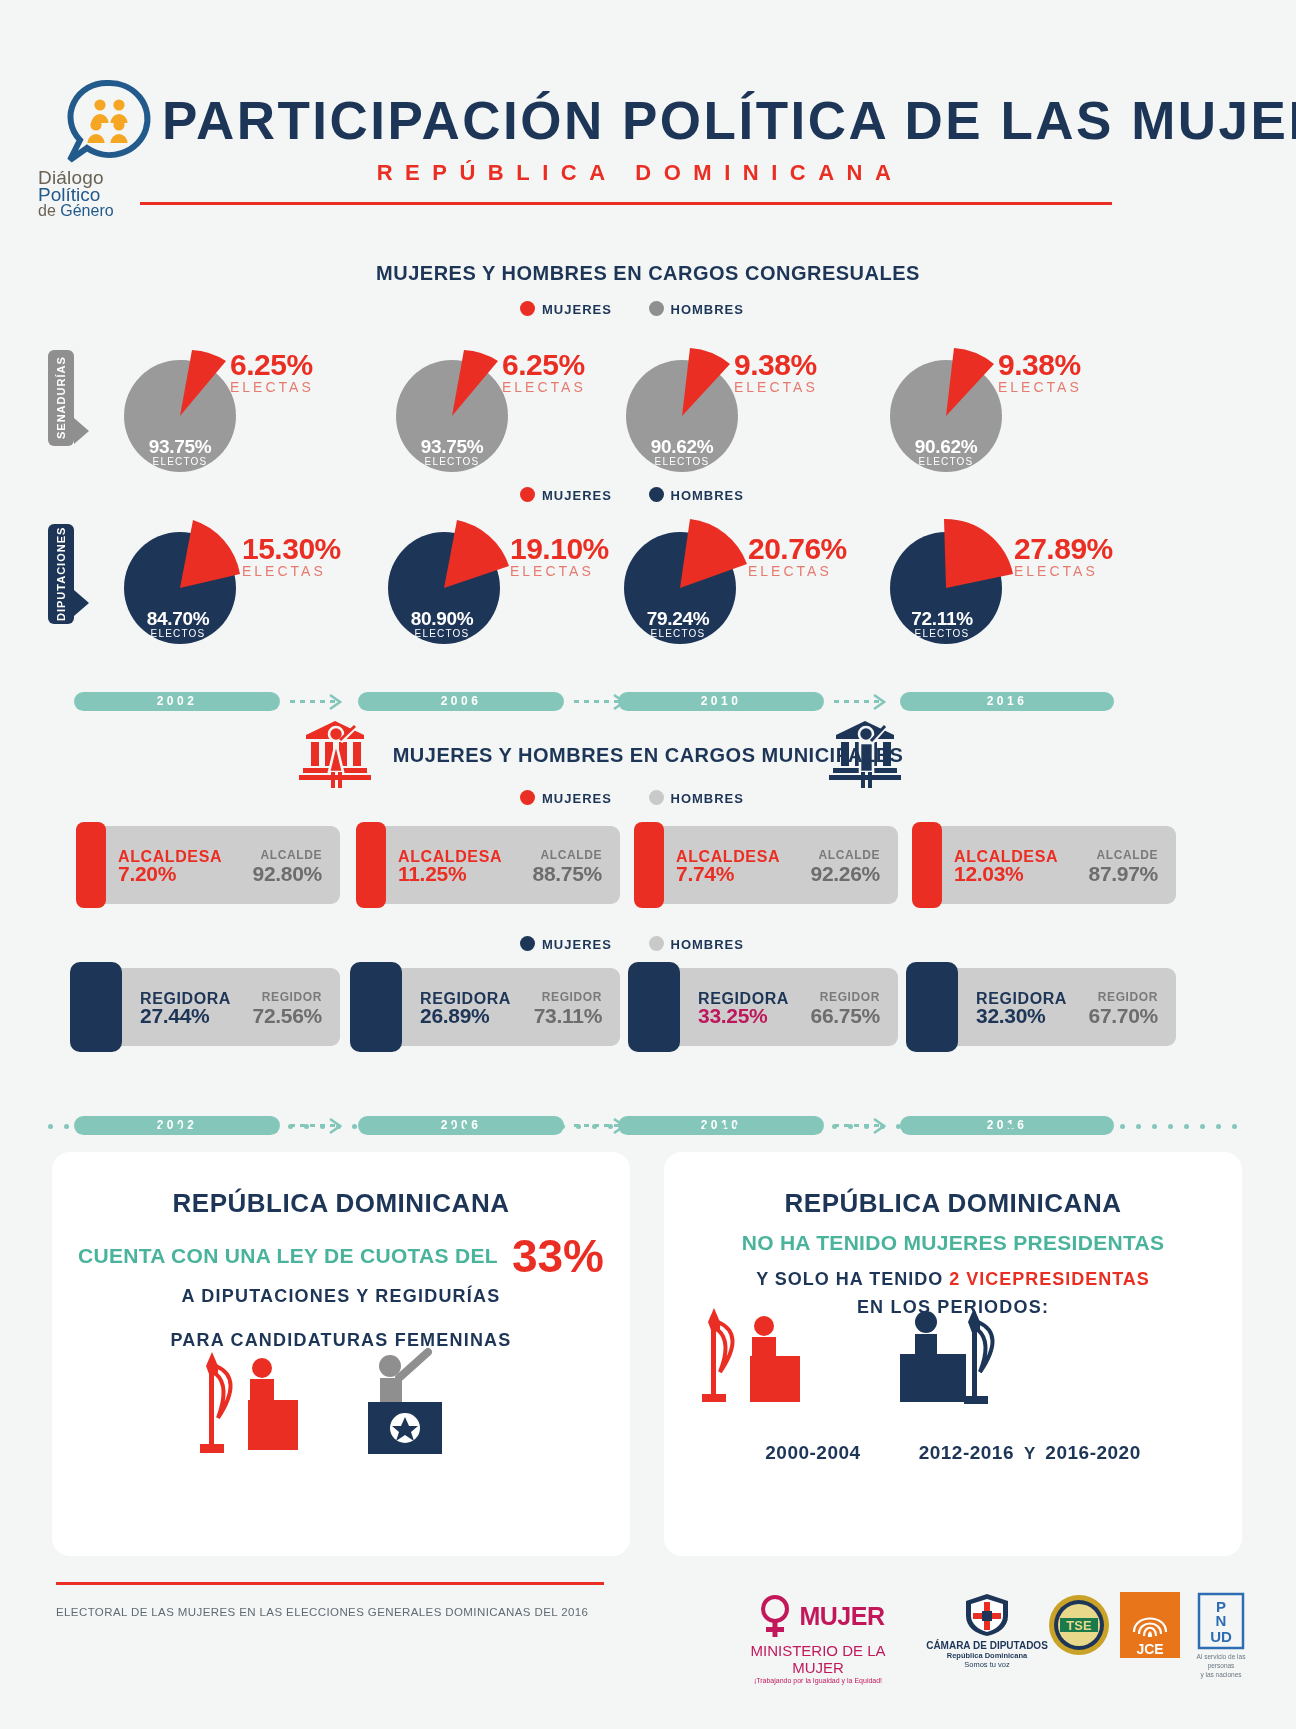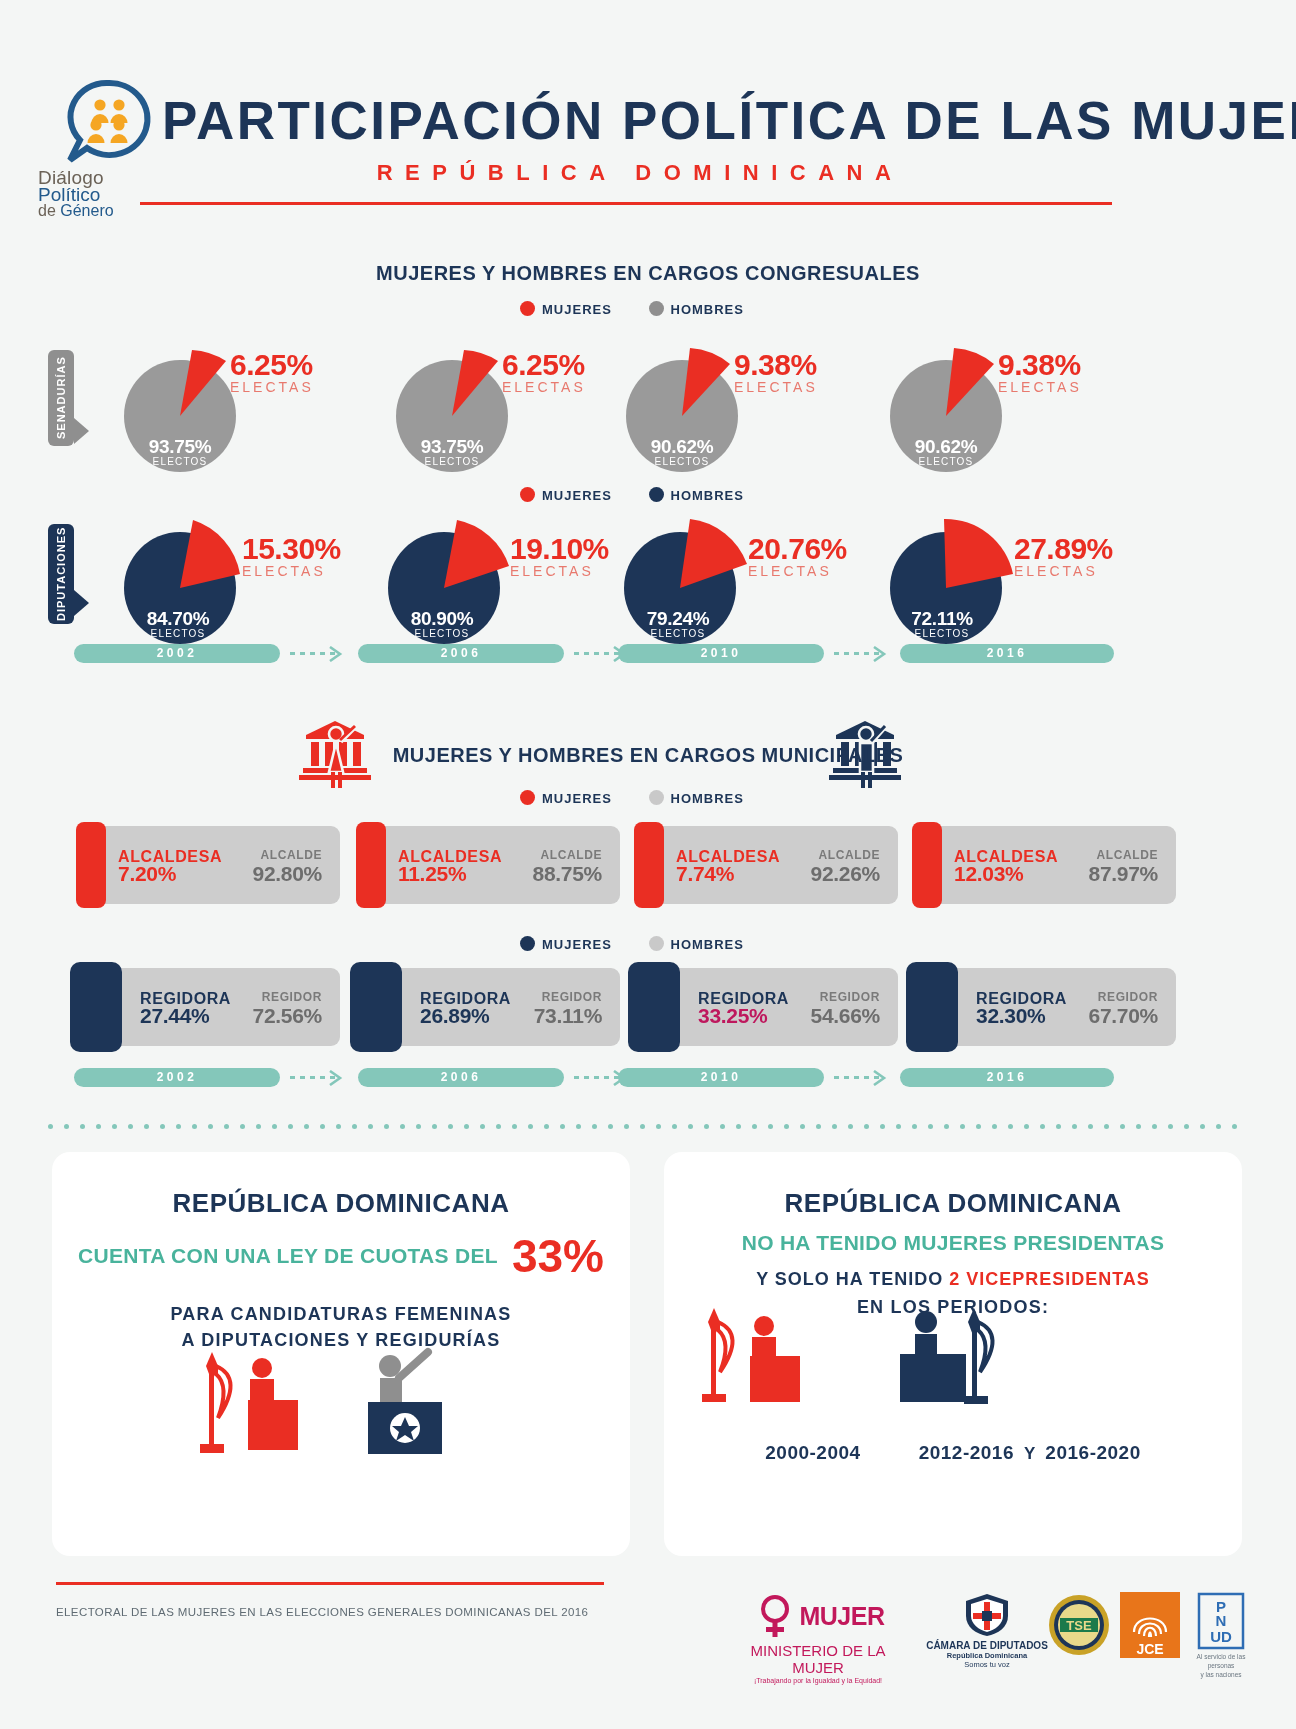--- a/index.html
+++ b/index.html
@@ -55,21 +55,21 @@
 
   .pie-cell { position:absolute; width:300px; }
   .pie-inner-label { position:absolute; width:112px; text-align:center; color:#fff; }
   .pie-inner-label .v { font-size:19px; font-weight:bold; letter-spacing:-.3px; }
   .pie-inner-label .t { font-size:10px; letter-spacing:1.2px; margin-top:-2px;}
   .pie-out { position:absolute; }
   .pie-out .v { font-size:30px; font-weight:bold; color:#ea2e23; letter-spacing:-.5px; }
   .pie-out .t { font-size:14px; color:#e8796e; letter-spacing:3px; margin-top:-3px;}
 
   
-  .timeline { position:absolute; left:0; width:1296px; height:22px; }
+  .timeline { position:absolute; left:0; width:1296px; height:22px;margin-top:48px; }
   .tl-pill {
     position:absolute; height:19px; background:#84c7ba; border-radius:10px;
     color:#fff; font-size:12px; letter-spacing:3.5px; font-weight:bold;
     text-align:center; line-height:19px;
   }
   .tl-dots { position:absolute; height:19px; display:flex; align-items:center; }
   .tl-dots i { display:block; width:5px; height:3px; background:#84c7ba; margin-right:5px; }
 
   
   .bar-cell { position:absolute; width:272px; height:78px; }
@@ -410,21 +410,21 @@
     <div class="bar-v1" style="left:72px;color:#1d3557;">26.89%</div>
     <div class="bar-t2">REGIDOR</div>
     <div class="bar-v2">73.11%</div>
   </div>
   <div class="bar-cell" style="left:626px;">
     <div class="bar-bg" style="left:44px;width:228px;"></div>
     <div class="bar-cap wide" style="background:#1d3557;"></div>
     <div class="bar-t1" style="left:72px;color:#1d3557;">REGIDORA</div>
     <div class="bar-v1" style="left:72px;color:#be185d;">33.25%</div>
     <div class="bar-t2">REGIDOR</div>
-    <div class="bar-v2">54.66%</div>
+    <div class="bar-v2">66.75%</div>
   </div>
   <div class="bar-cell" style="left:904px;">
     <div class="bar-bg" style="left:44px;width:228px;"></div>
     <div class="bar-cap wide" style="background:#1d3557;"></div>
     <div class="bar-t1" style="left:72px;color:#1d3557;">REGIDORA</div>
     <div class="bar-v1" style="left:72px;color:#1d3557;">32.30%</div>
     <div class="bar-t2">REGIDOR</div>
     <div class="bar-v2">67.70%</div>
   </div>
 </div>
@@ -543,22 +543,22 @@
     <i></i>
     <i></i>
 </div>
 
 <div class="card" style="left:52px; top:1152px; width:578px; height:404px;">
   <div class="card-l1" style="margin-top:36px;">REPÚBLICA DOMINICANA</div>
   <div style="display:flex;align-items:center;justify-content:center;margin-top:10px;">
     <span class="card-l2">CUENTA CON UNA LEY DE CUOTAS DEL</span>
     <span class="big33" style="margin-left:14px;">33%</span>
   </div>
+  <div class="card-l3">A DIPUTACIONES Y REGIDURÍAS</div>
   <div class="card-l3" style="margin-top:18px;">PARA CANDIDATURAS FEMENINAS</div>
-  <div class="card-l3">A DIPUTACIONES Y REGIDURÍAS</div>
 
   <svg style="position:absolute;left:140px;top:192px;" width="130" height="120" viewBox="0 0 130 120">
     <g fill="#ea2e23">
       <path d="M20 8 L26 22 L20 38 L14 22 Z"></path>
       <rect x="17" y="20" width="5" height="84"></rect>
       <rect x="8" y="100" width="24" height="9"></rect>
       <path d="M24 22 Q52 34 26 74 Q38 42 24 30 Z" fill="none" stroke="#ea2e23" stroke-width="4"></path>
       <circle cx="70" cy="24" r="10"></circle>
       <path d="M58 35 h24 v22 h-24 z"></path>
       <rect x="56" y="56" width="50" height="50"></rect>

